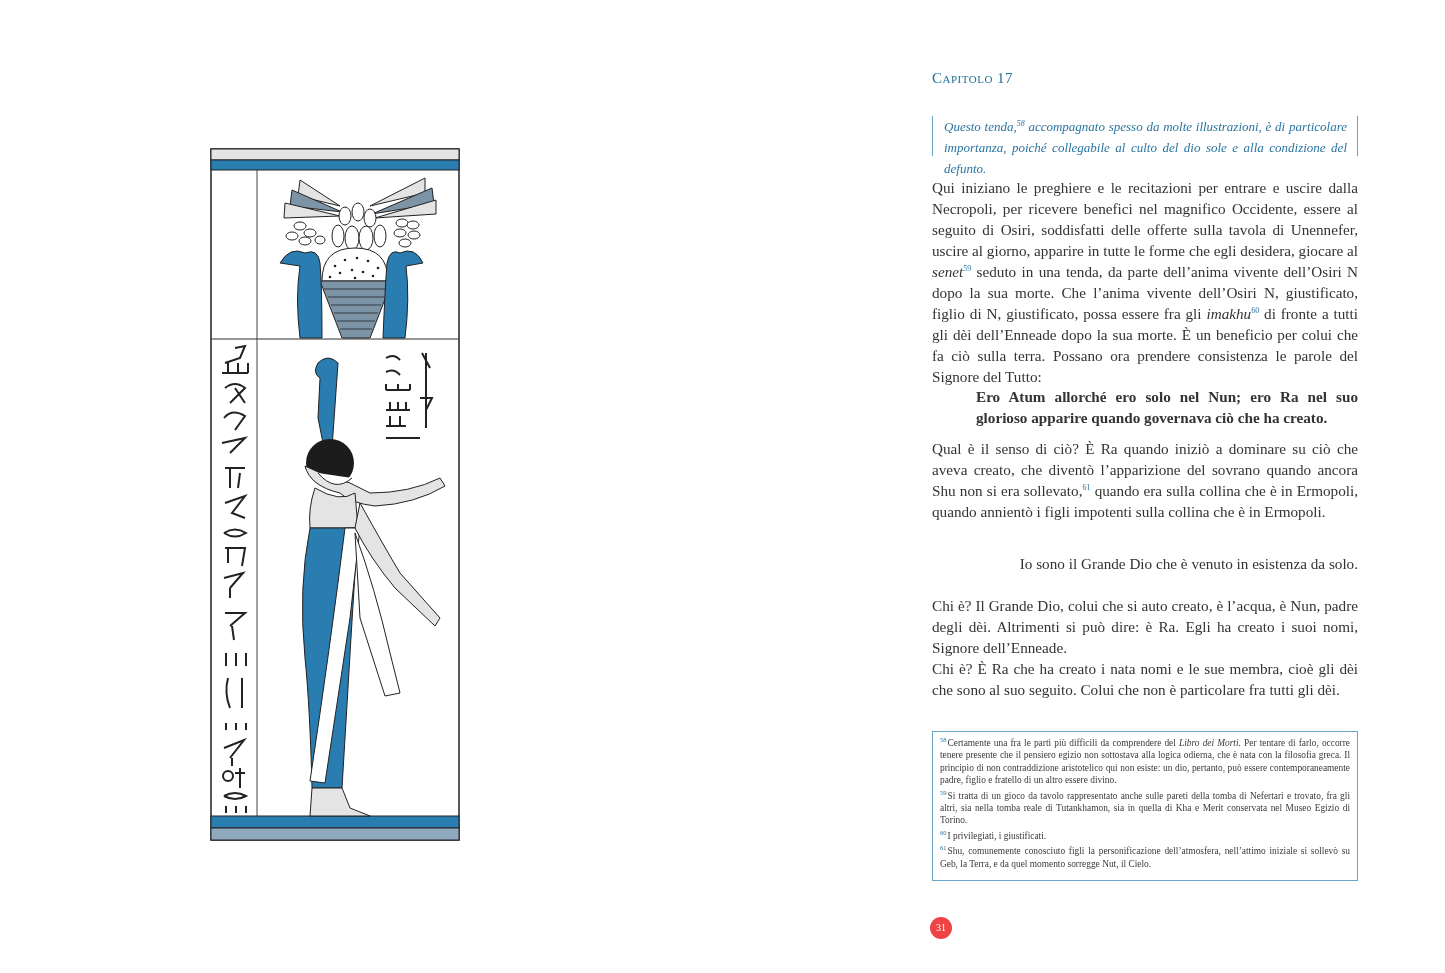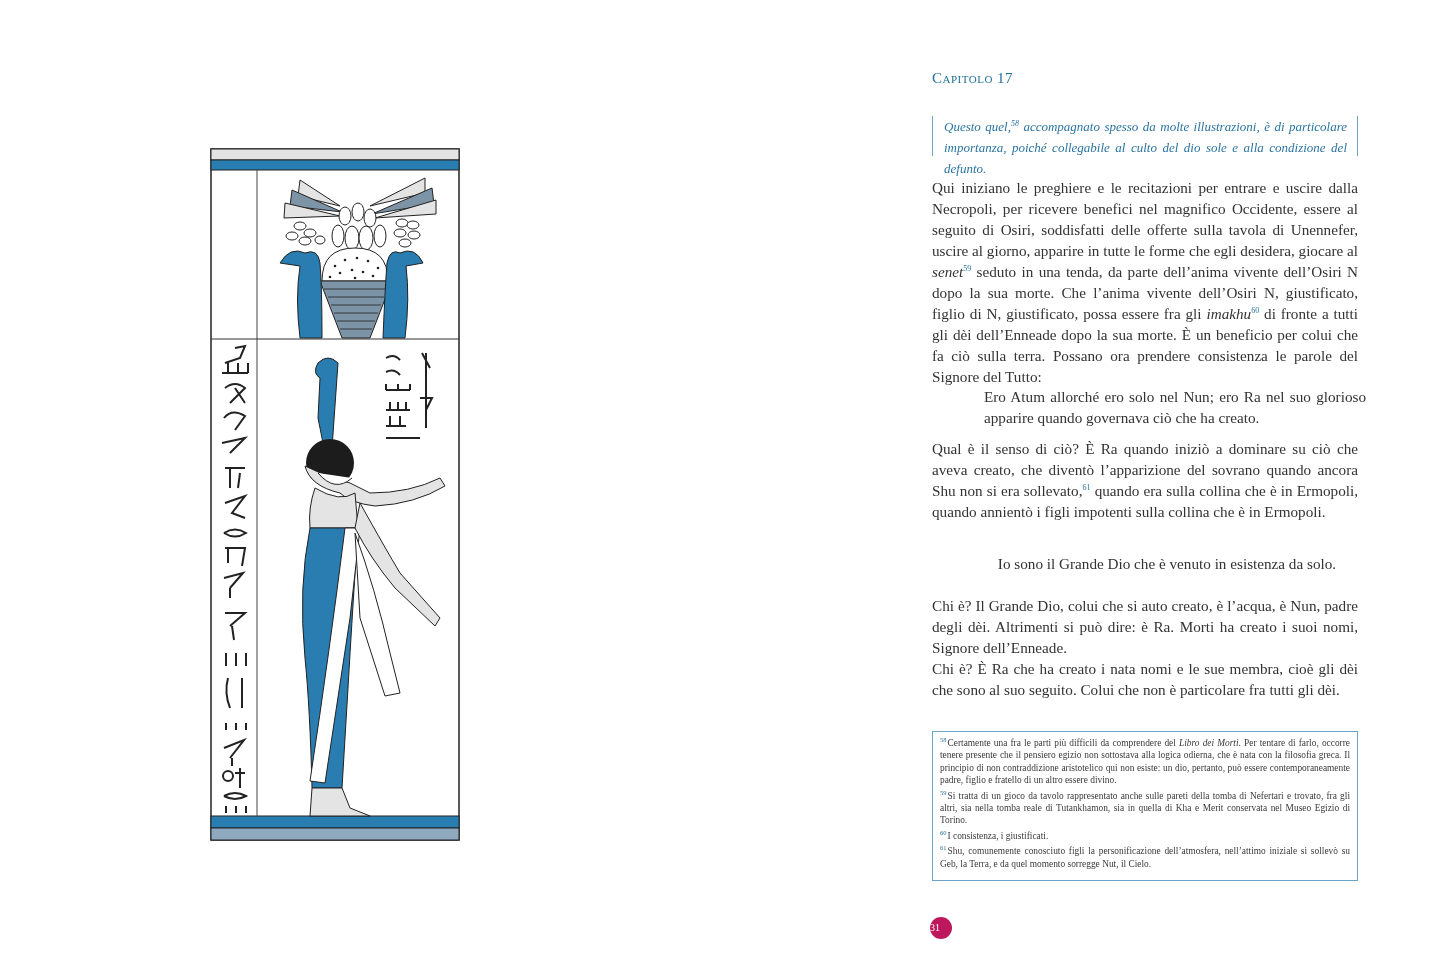--- a/index.html
+++ b/index.html
@@ -15,34 +15,34 @@
   .right-page { position:absolute; left:932px; top:0; width:426px; }
   .chapter-title { position:absolute; top:70px; left:0; font-size:15px; letter-spacing:0.5px;
                    color:#1e6f99; font-variant:small-caps; white-space:nowrap; }
   .intro-box { position:absolute; top:116px; left:0; width:426px; height:40px; box-sizing:border-box;
                border-left:1px solid #6aa5c8; border-right:1px solid #6aa5c8; padding:0 10px 0 11px; }
   .intro-text { font-style:italic; font-size:13px; line-height:21px; color:#2a74a0; text-align:justify; text-align-last:left; }
 
   .body-para { position:absolute; left:0; width:426px; font-size:15.2px; line-height:21px;
                text-align:justify; color:#333; }
   .para-1 { top:177px; }
-  .quote-1 { top:386px; left:52px; width:382px; }
+  .quote-1 { top:386px; left:44px; width:382px;font-weight:bold; }
   .para-2 { top:438px; }
-  .quote-2 { top:553px; left:44px; width:382px; text-align:center; }
+  .quote-2 { top:553px; left:44px; width:382px; text-align:right; }
   .para-3 { top:595px; }
   .sup { font-size:8px; vertical-align:super; line-height:0; color:#2a74a0; }
   .it { font-style:italic; }
 
   .footnotes { position:absolute; top:731px; left:0; width:426px; height:150px; box-sizing:border-box;
                border:1.5px solid #6aa5c8; padding:5px 7px 4px 7px; }
   .fn { font-size:9.4px; line-height:12.4px; color:#3a3a3a; text-align:justify; margin-bottom:3px; }
   .fn .num { font-size:6.5px; vertical-align:super; line-height:0; color:#2a74a0; margin-right:1px; }
 
   .page-number { position:absolute; top:917px; left:930px; width:22px; height:22px; border-radius:50%;
-                 background:#be185d; color:#fff; font-size:10px; line-height:22px; }
+                 background:#ef4444; color:#fff; font-size:10px; line-height:22px; text-align:center; }
 </style>
 </head>
 <body>
 
 <div class="spread">
 
   <div class="illustration">
     <svg viewBox="0 0 250 693" xmlns="http://www.w3.org/2000/svg">
 
       <rect x="1" y="1" width="248" height="691" fill="#fff" stroke="#222" stroke-width="1.5"></rect>
@@ -169,38 +169,38 @@
 
         <path d="M102 640 L132 640 L140 660 L160 668 L100 668 Z" fill="#e4e4e4" stroke="#222" stroke-width="1"></path>
       </g>
     </svg>
   </div>
 
   <div class="right-page">
     <div class="chapter-title">Capitolo 17</div>
 
     <div class="intro-box">
-      <div class="intro-text"><span>Questo quel,</span><span class="sup">58</span><span> accompagnato spesso da molte illustrazioni, è di particolare importanza, poiché collegabile al culto del dio sole e alla condizione del defunto.</span></div>
+      <div class="intro-text"><span>Questo tenda,</span><span class="sup">58</span><span> accompagnato spesso da molte illustrazioni, è di particolare importanza, poiché collegabile al culto del dio sole e alla condizione del defunto.</span></div>
     </div>
 
     <div class="body-para para-1"><span>Qui iniziano le preghiere e le recitazioni per entrare e uscire dalla Necropoli, per ricevere benefici nel magnifico Occidente, essere al seguito di Osiri, soddisfatti delle offerte sulla tavola di Unennefer, uscire al giorno, apparire in tutte le forme che egli desidera, giocare al </span><span class="it">senet</span><span class="sup">59</span><span> seduto in una tenda, da parte dell’anima vivente dell’Osiri N dopo la sua morte. Che l’anima vivente dell’Osiri N, giustificato, figlio di N, giustificato, possa essere fra gli </span><span class="it">imakhu</span><span class="sup">60</span><span> di fronte a tutti gli dèi dell’Enneade dopo la sua morte. È un beneficio per colui che fa ciò sulla terra. Possano ora prendere consistenza le parole del Signore del Tutto:</span></div>
 
     <div class="body-para quote-1">Ero Atum allorché ero solo nel Nun; ero Ra nel suo glorioso apparire quando governava ciò che ha creato.</div>
 
     <div class="body-para para-2"><span>Qual è il senso di ciò? È Ra quando iniziò a dominare su ciò che aveva creato, che diventò l’apparizione del sovrano quando ancora Shu non si era sollevato,</span><span class="sup">61</span><span> quando era sulla collina che è in Ermopoli, quando annientò i figli impotenti sulla collina che è in Ermopoli.</span></div>
 
     <div class="body-para quote-2">Io sono il Grande Dio che è venuto in esistenza da solo.</div>
 
     <div class="body-para para-3">
-      <div>Chi è? Il Grande Dio, colui che si auto creato, è l’acqua, è Nun, padre degli dèi. Altrimenti si può dire: è Ra. Morti ha creato i suoi nomi, Signore dell’Enneade.</div>
+      <div>Chi è? Il Grande Dio, colui che si auto creato, è l’acqua, è Nun, padre degli dèi. Altrimenti si può dire: è Ra. Egli ha creato i suoi nomi, Signore dell’Enneade.</div>
       <div>Chi è? È Ra che ha creato i nata nomi e le sue membra, cioè gli dèi che sono al suo seguito. Colui che non è particolare fra tutti gli dèi.</div>
     </div>
 
     <div class="footnotes">
       <div class="fn"><span class="num">58</span><span>Certamente una fra le parti più difficili da comprendere del </span><span class="it">Libro dei Morti</span><span>. Per tentare di farlo, occorre tenere presente che il pensiero egizio non sottostava alla logica odierna, che è nata con la filosofia greca. Il principio di non contraddizione aristotelico qui non esiste: un dio, pertanto, può essere contemporaneamente padre, figlio e fratello di un altro essere divino.</span></div>
       <div class="fn"><span class="num">59</span><span>Si tratta di un gioco da tavolo rappresentato anche sulle pareti della tomba di Nefertari e trovato, fra gli altri, sia nella tomba reale di Tutankhamon, sia in quella di Kha e Merit conservata nel Museo Egizio di Torino.</span></div>
-      <div class="fn"><span class="num">60</span><span>I consistenza, i giustificati.</span></div>
+      <div class="fn"><span class="num">60</span><span>I privilegiati, i giustificati.</span></div>
       <div class="fn"><span class="num">61</span><span>Shu, comunemente conosciuto figli la personificazione dell’atmosfera, nell’attimo iniziale si sollevò su Geb, la Terra, e da quel momento sorregge Nut, il Cielo.</span></div>
     </div>
   </div>
 
   <div class="page-number">31</div>
 </div>
 
 </body></html>

